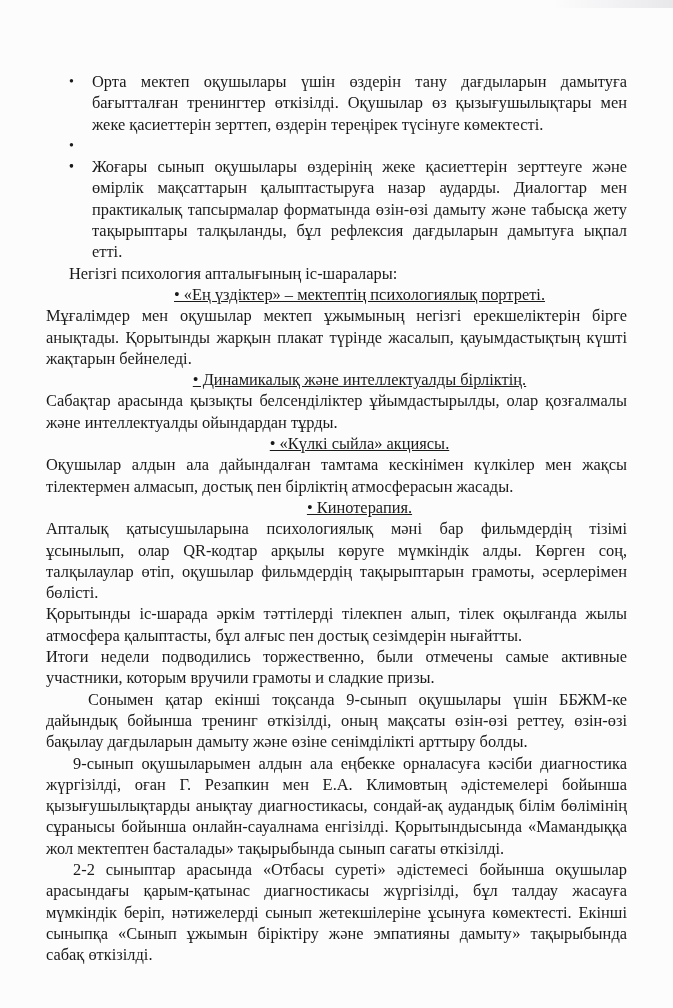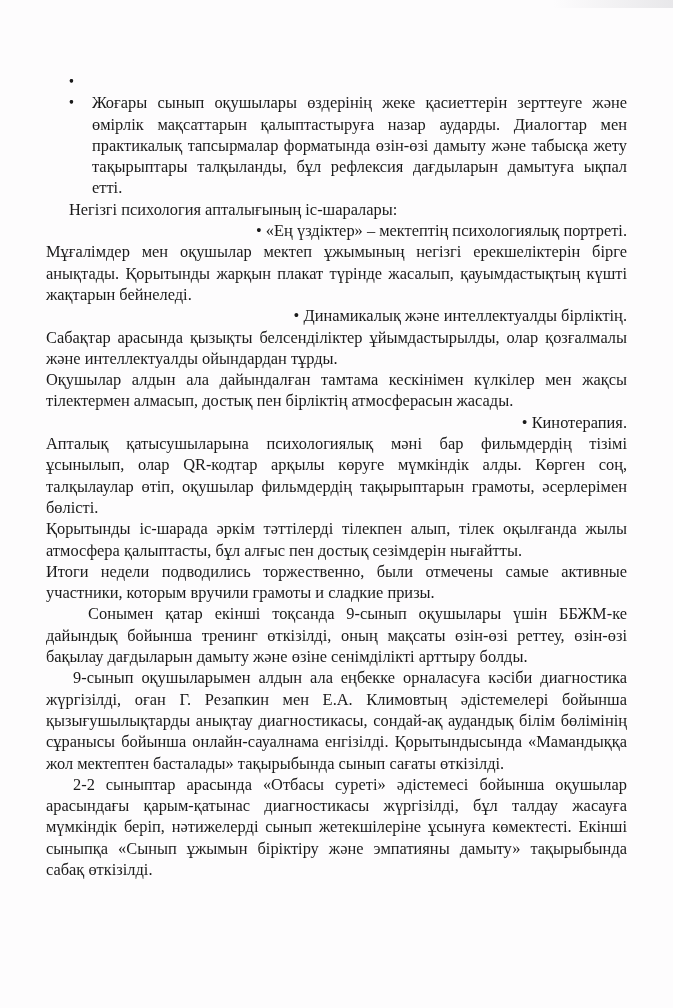--- a/index.html
+++ b/index.html
@@ -18,38 +18,39 @@
   .bullet-list { list-style: none; margin: 0; padding: 0; }
   .bullet-list li {
     position: relative; padding-left: 46px; text-align: justify;
   }
   .bullet-list li .dot {
     position: absolute; left: 23px; top: 0; font-size: 14px;
   }
   .bullet-list li.empty { height: 21.3px; }
   p { margin: 0; text-align: justify; }
   .ind-heading { padding-left: 23px; text-align: left; }
-  .ind-sub { padding-left: 46px; text-align: right; }
+  .ind-sub { padding-left: 46px; text-align: center; text-decoration: underline; }
   .ind-para { text-indent: 42px; }
   .ind-para2 { text-indent: 27px; }
   .scan-smudge {
     position: absolute; top: 0; right: 0; width: 120px; height: 8px;
     background: linear-gradient(90deg, rgba(200,200,205,0), rgba(200,200,205,0.4));
   }
 </style>
 </head>
 <body>
 
 <div class="scan-smudge"></div>
 
 <div class="page">
 
   <ul class="bullet-list">
     <li>
       <span class="dot">•</span>
+      <span>Орта мектеп оқушылары үшін өздерін тану дағдыларын дамытуға бағытталған тренингтер өткізілді. Оқушылар өз қызығушылықтары мен жеке қасиеттерін зерттеп, өздерін тереңірек түсінуге көмектесті.</span>
     </li>
     <li class="empty">
       <span class="dot">•</span>
     </li>
     <li>
       <span class="dot">•</span>
     </li>
     <li>
       <span class="dot">•</span>
       <span>Жоғары сынып оқушылары өздерінің жеке қасиеттерін зерттеуге және өмірлік мақсаттарын қалыптастыруға назар аударды. Диалогтар мен практикалық тапсырмалар форматында өзін-өзі дамыту және табысқа жету тақырыптары талқыланды, бұл рефлексия дағдыларын дамытуға ықпал етті.</span>
@@ -60,20 +61,21 @@
 
   <div>
     <p class="ind-sub">• «Ең үздіктер» – мектептің психологиялық портреті.</p>
     <p>Мұғалімдер мен оқушылар мектеп ұжымының негізгі ерекшеліктерін бірге анықтады. Қорытынды жарқын плакат түрінде жасалып, қауымдастықтың күшті жақтарын бейнеледі.</p>
   </div>
   <div>
     <p class="ind-sub">• Динамикалық және интеллектуалды бірліктің.</p>
     <p>Сабақтар арасында қызықты белсенділіктер ұйымдастырылды, олар қозғалмалы және интеллектуалды ойындардан тұрды.</p>
   </div>
   <div>
+    <p class="ind-sub">• «Күлкі сыйла» акциясы.</p>
     <p>Оқушылар алдын ала дайындалған тамтама кескінімен күлкілер мен жақсы тілектермен алмасып, достық пен бірліктің атмосферасын жасады.</p>
   </div>
   <div>
     <p class="ind-sub">• Кинотерапия.</p>
     <p>Апталық қатысушыларына психологиялық мәні бар фильмдердің тізімі ұсынылып, олар QR-кодтар арқылы көруге мүмкіндік алды. Көрген соң, талқылаулар өтіп, оқушылар фильмдердің тақырыптарын грамоты, әсерлерімен бөлісті.</p>
   </div>
   <div>
     <p>Қорытынды іс-шарада әркім тәттілерді тілекпен алып, тілек оқылғанда жылы атмосфера қалыптасты, бұл алғыс пен достық сезімдерін нығайтты.</p>
   </div>
 

